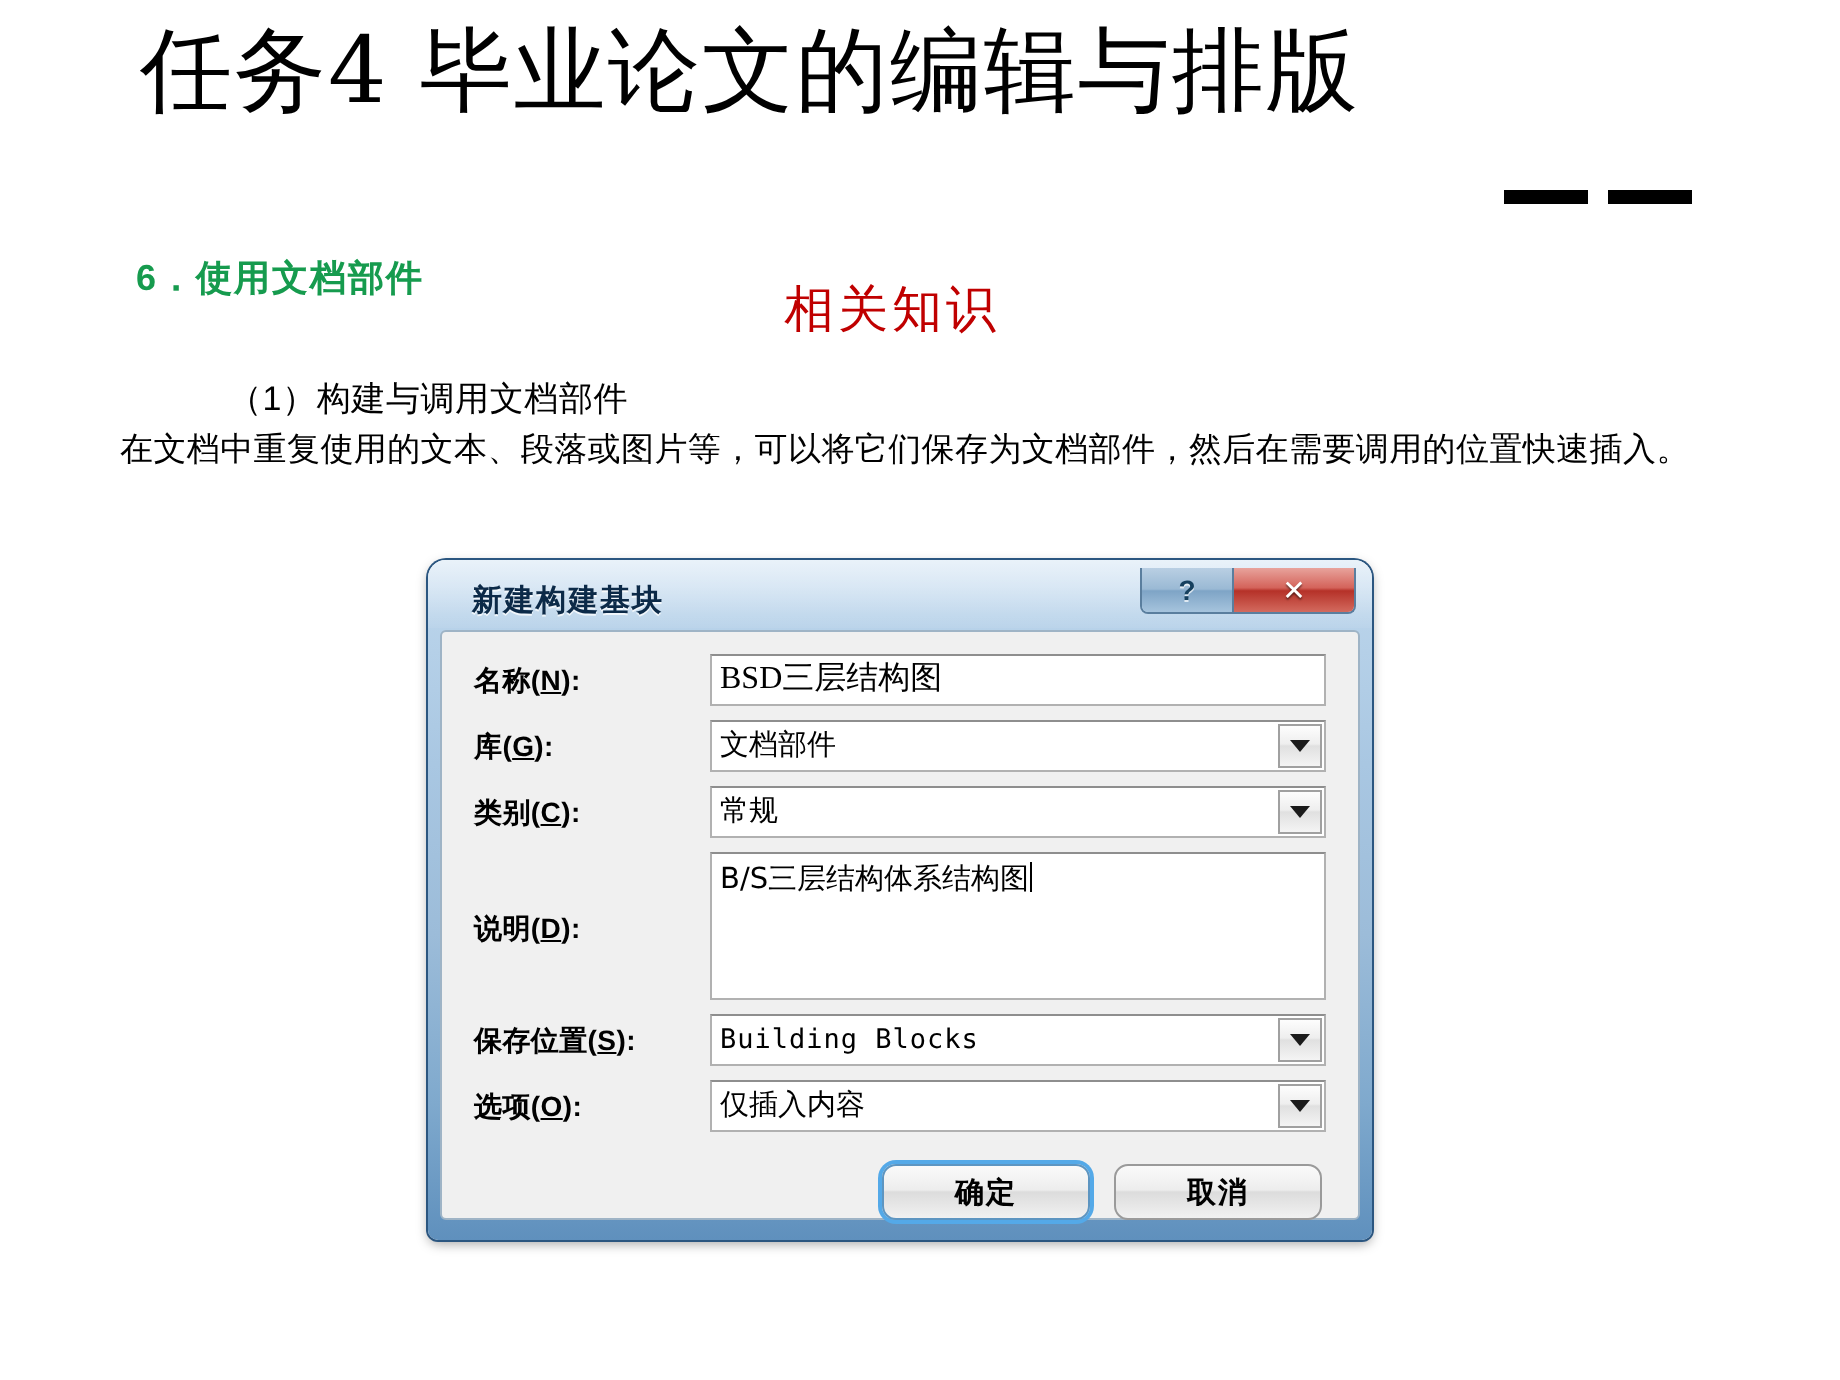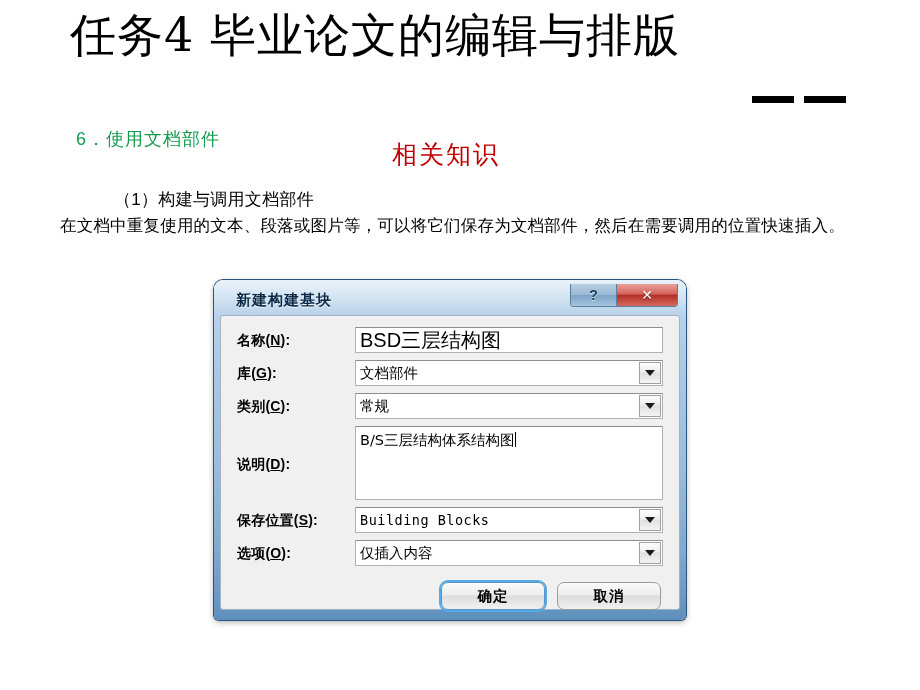--- a/index.html
+++ b/index.html
@@ -43,23 +43,23 @@
     display: inline-block;
     width: 42px; height: 7px;
     background: #000000;
     margin-right: 10px;
     vertical-align: middle;
   }
 
   
   .sec-heading {
     position: absolute;
-    left: 76px; top: 127px;
+    left: 68px; top: 127px;
     font-size: 18px;
-    font-weight: normal;
+    font-weight: bold;
     color: #169b4e;
     letter-spacing: 1px;
     white-space: nowrap;
   }
   .kb-heading {
     position: absolute;
     left: 392px; top: 138px;
     font-family: "DejaVu Serif", "Liberation Serif", serif;
     font-size: 25px;
     font-weight: 400;
@@ -185,22 +185,22 @@
   }
   .flabel.mid { line-height: 24px; padding-top: 26px; }
   .mn { text-decoration: underline; }
 
   .ftext {
     flex: 1;
     height: 26px;
     background: #ffffff;
     border: 1px solid #b1b1b1;
     border-top-color: #8e8e8e;
-    font-family: Liberation Sans, sans-serif;
-    font-size: 20px;
+    font-family: Liberation Serif, serif;
+    font-size: 16px;
     line-height: 24px;
     padding: 0 4px;
     color: #000;
     white-space: nowrap;
     overflow: hidden;
   }
   .fcombo {
     flex: 1;
     height: 26px;
     display: flex;

